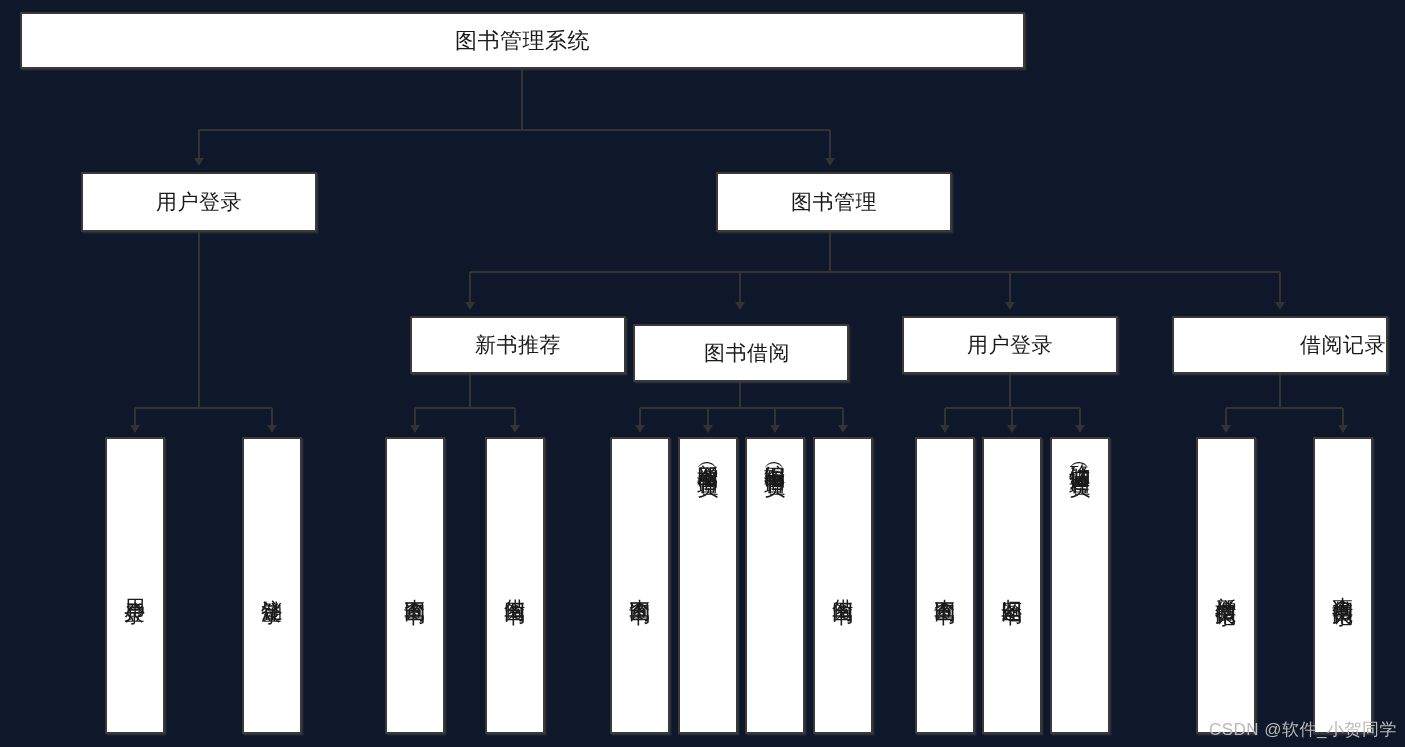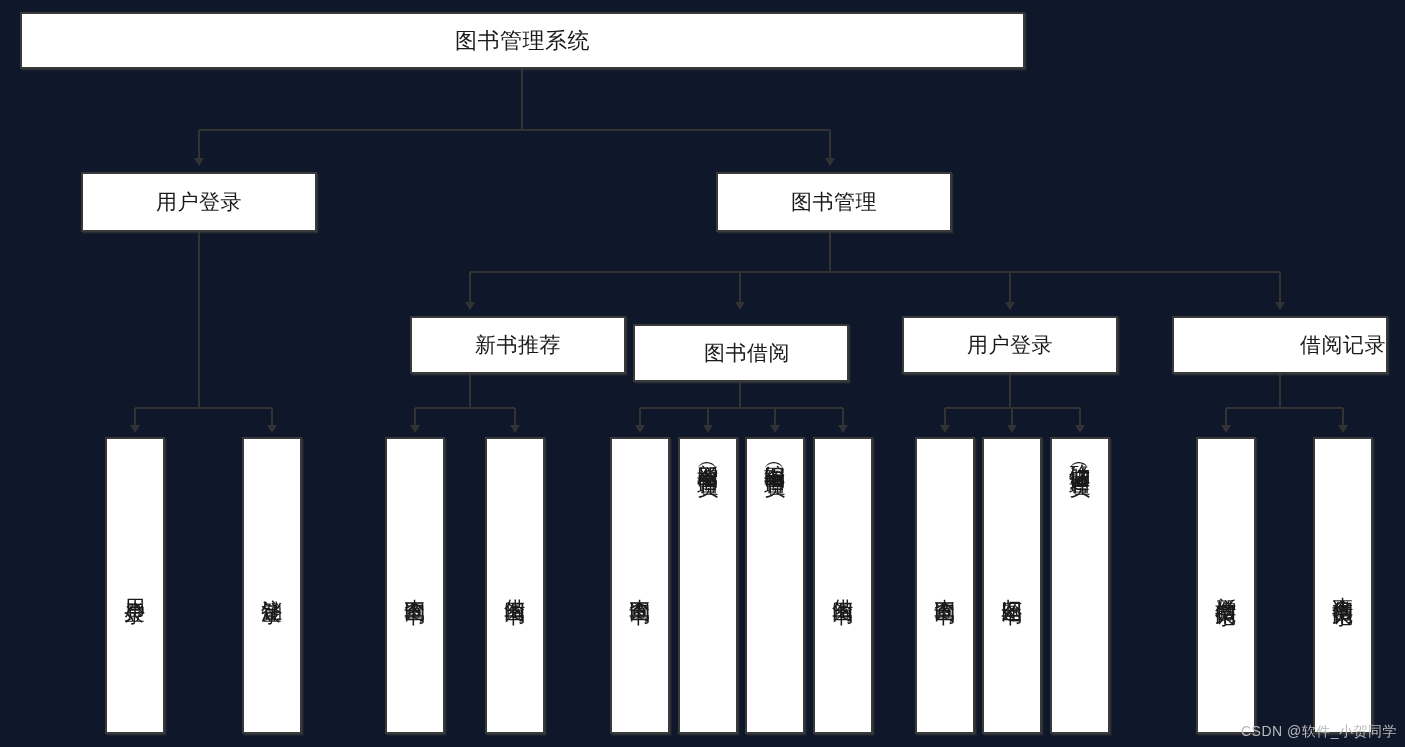--- a/index.html
+++ b/index.html
@@ -64,21 +64,21 @@
     white-space: nowrap;
   }
   .node.vert.mid {
     align-items: center;
     padding-top: 0;
   }
   .watermark {
     position: absolute;
     right: 8px;
     bottom: 6px;
-    font-size: 14px;
+    font-size: 17px;
     color: #b9b9b9;
     letter-spacing: 0.5px;
     white-space: nowrap;
     user-select: none;
   }
 </style>
 </head>
 <body>
 
 <div id="canvas" style="background: #0f172a;">

